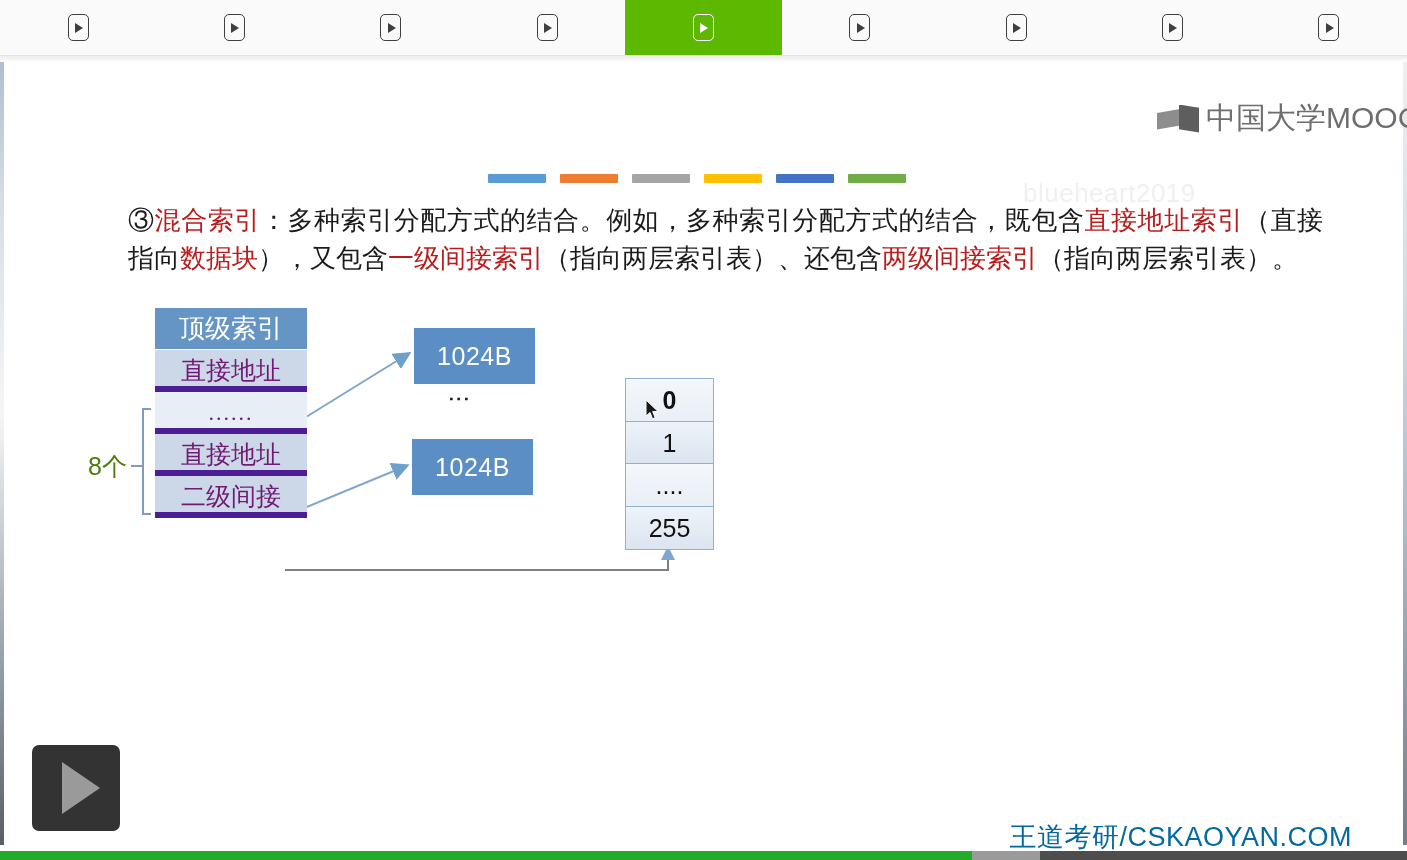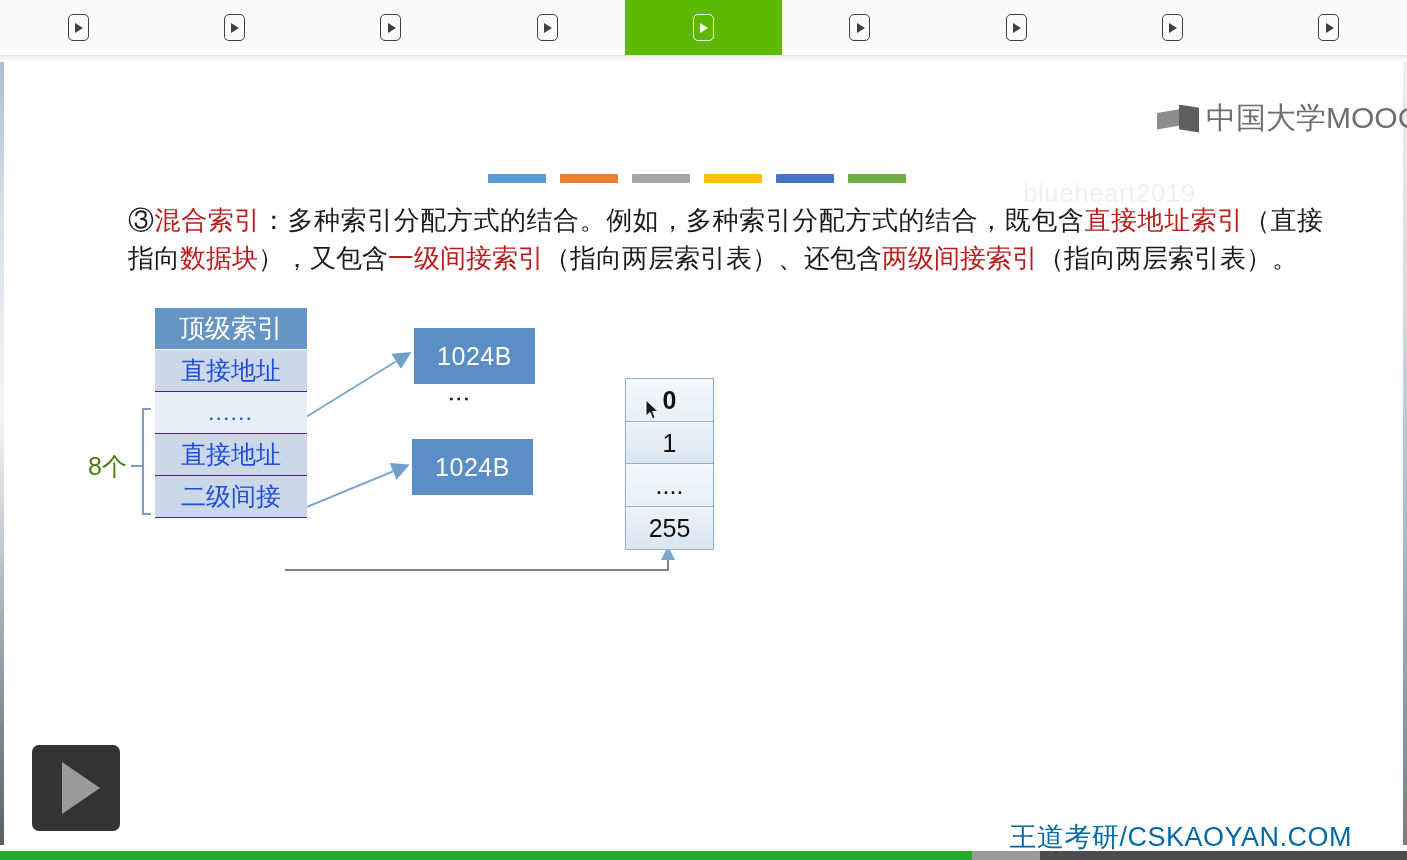--- a/index.html
+++ b/index.html
@@ -117,22 +117,22 @@
   }
   .rd { color: #b91c1c; }
 
   
   .diagram { position:absolute; left:0; top:0; width:1407px; height:783px; }
 
   .tbl-left { position:absolute; left:155px; top:308px; width:152px; }
   .cell {
     height: 42px; line-height: 42px; text-align:center;
     font-family:"Liberation Serif","DejaVu Serif",serif;
-    font-size: 25px; color:#1d4ed8;
-    border-bottom: 1px solid #4c1d95;
+    font-size: 25px; color:#701a75;
+    border-bottom: 6px solid #4c1d95;
   }
   .cell-head {
     background:#6495c4; color:#ffffff; font-size:26px;
     border-bottom: 1px solid #ffffff;
   }
   .cell-a { background:#ccd8e8; }
   .cell-b { background:#e8eef5; }
   .cell-dots { letter-spacing: 2px; font-size: 22px; }
 
   .lbl8 {

